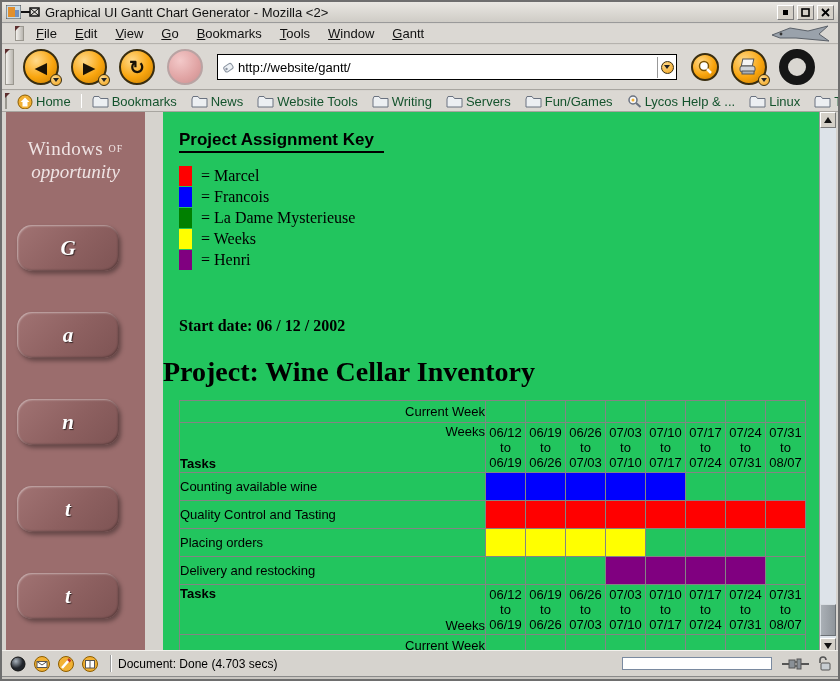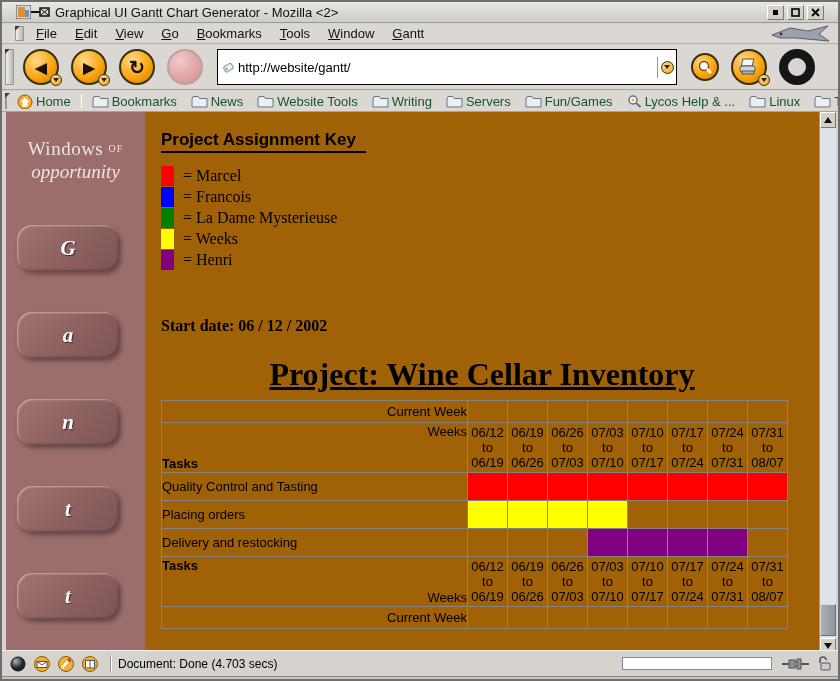--- a/index.html
+++ b/index.html
@@ -5,21 +5,21 @@
   html,body{margin:0;padding:0;background:#555;}
   *{box-sizing:border-box;}
   .window{
     position:relative;width:840px;height:681px;
     background:#d6d3ce;border:2px solid #6e6e6e;
     font-family:"Liberation Sans",sans-serif;overflow:hidden;
   }
   
   .titlebar{position:absolute;left:0;right:0;top:0;height:21px;
     background:linear-gradient(#e9e7e2,#cfccc6);display:flex;align-items:center;
-    border-bottom:1px solid #9a9a9a;padding:0 14px;}
+    border-bottom:1px solid #9a9a9a;padding:0 4px;}
   .titlebar .apptitle{font-size:13px;color:#111;margin-left:4px;flex:1;white-space:nowrap;overflow:hidden;}
   .winbtn{width:17px;height:15px;background:#d4d0c8;border:1px solid;
     border-color:#fff #7a7a7a #7a7a7a #fff;margin-left:3px;display:flex;
     align-items:center;justify-content:center;font-size:10px;line-height:1;color:#000;}
   .winbtn svg{display:block;}
   
   .menubar{position:absolute;left:0;right:0;top:22px;height:20px;background:#dbd8d3;
     display:flex;align-items:center;border-bottom:1px solid #b5b2ad;padding-left:12px;}
   .grippy{width:9px;height:80%;margin:0 3px 0 1px;position:relative;
     background:linear-gradient(90deg,#f2f0ec,#b9b6b0);border:1px solid #9a978f;}
@@ -37,21 +37,21 @@
     color:#1a1205;font-weight:bold;}
   .navbtn.small{width:28px;height:28px;}
   .navbtn.stop{background:radial-gradient(circle at 35% 30%,#f3c9c9,#e0a3a3 60%,#c88f8f);
     border-color:#b9a3a3;}
   .dd{position:absolute;right:-5px;bottom:-3px;width:12px;height:12px;border-radius:50%;
     background:radial-gradient(circle at 35% 30%,#ffd98a,#f0a21a);border:1px solid #3a2e10;
     display:flex;align-items:center;justify-content:center;}
   .dd::after{content:"";border-top:4px solid #222;border-left:3px solid transparent;border-right:3px solid transparent;}
   .arrow-glyph{font-size:15px;line-height:1;}
   .reload-glyph{font-size:19px;line-height:1;font-weight:bold;}
-  .urlbox{flex:0 0 460px;height:36px;background:#fff;border:1px solid #000;
+  .urlbox{flex:0 0 460px;height:26px;background:#fff;border:1px solid #000;
     display:flex;align-items:center;margin:0 8px;padding-left:4px;}
   .urlbox input{border:none;outline:none;flex:1;font-size:13px;font-family:"Liberation Sans",sans-serif;
     color:#000;background:transparent;padding:0 2px;}
   .url-dd{width:19px;height:21px;border-left:1px solid #999;display:flex;align-items:center;justify-content:center;}
   .url-dd .dot{width:13px;height:13px;border-radius:50%;border:1px solid #3a2e10;
     background:radial-gradient(circle at 35% 30%,#ffd98a,#f0a21a);display:flex;align-items:center;justify-content:center;}
   .url-dd .dot::after{content:"";border-top:4px solid #222;border-left:3px solid transparent;border-right:3px solid transparent;}
   .throbber{width:36px;height:36px;border-radius:50%;border:9px solid #161616;margin:0 8px 0 6px;background:#d9d6d1;}
   
   .bookbar{position:absolute;left:0;right:0;top:89px;height:21px;background:#dbd8d3;
@@ -69,28 +69,28 @@
   .brand .l1{font-size:19px;letter-spacing:.5px;}
   .brand .of{font-size:10px;letter-spacing:1px;vertical-align:3px;}
   .brand .l2{font-size:19px;font-style:italic;margin-top:1px;}
   .sbtn{position:absolute;left:11px;width:102px;height:46px;border-radius:15px;
     background:linear-gradient(135deg,#a17373 0%,#8d6060 55%,#7e5454 100%);
     box-shadow:inset 1px 1px 2px rgba(255,255,255,.45), inset -1px -1px 2px rgba(0,0,0,.3), 2px 3px 4px rgba(0,0,0,.35);
     display:flex;align-items:center;justify-content:center;
     color:#fff;font-family:"Liberation Serif",serif;font-style:italic;font-weight:bold;font-size:21px;
     text-shadow:1px 1px 1px rgba(0,0,0,.6);cursor:pointer;}
   
-  .main{flex:1;background:#a16207;position:relative;overflow:hidden;color:#000;}
+  .main{flex:1;background:#22c55e;position:relative;overflow:hidden;color:#000;margin-left:18px;}
   .page-h1{display:inline-block;margin:18px 0 0 16px;font-size:17px;font-weight:bold;
     border-bottom:2px solid #000;padding-right:10px;padding-bottom:1px;}
   .keylist{margin:12px 0 0 16px;}
   .keyrow{display:flex;align-items:center;height:21px;font-family:"Liberation Serif",serif;font-size:16px;}
   .swatch{width:13px;height:20px;margin-right:9px;flex:none;}
   .startdate{margin:47px 0 0 16px;font-family:"Liberation Serif",serif;font-weight:bold;font-size:16px;height:16px;}
-  .ptitle{margin-top:23px;text-align:center;font-family:"Liberation Serif",serif;font-weight:bold;font-size:32px;height:26px;text-decoration:underline;}
+  .ptitle{margin-top:23px;text-align:left;font-family:"Liberation Serif",serif;font-weight:bold;font-size:28px;height:26px;}
   
   table.gantt{border-collapse:collapse;margin:18px 0 0 16px;table-layout:fixed;}
   table.gantt td{border:1px solid #848484;padding:0;font-size:13px;vertical-align:middle;}
   td.namecol{width:306px;padding:0 4px;}
   td.wk{width:40px;text-align:center;line-height:15px;}
   tr.cw td{height:22px;}
   tr.hdr td{height:49px;}
   tr.task td{height:28px;}
   .cell-right{text-align:right;}
   .hdrcell{display:flex;flex-direction:column;justify-content:space-between;height:49px;padding:1px 0;}
@@ -349,20 +349,31 @@
           <td class="wk"><span>06/12</span><br><span>to</span><br><span>06/19</span></td>
           <td class="wk"><span>06/19</span><br><span>to</span><br><span>06/26</span></td>
           <td class="wk"><span>06/26</span><br><span>to</span><br><span>07/03</span></td>
           <td class="wk"><span>07/03</span><br><span>to</span><br><span>07/10</span></td>
           <td class="wk"><span>07/10</span><br><span>to</span><br><span>07/17</span></td>
           <td class="wk"><span>07/17</span><br><span>to</span><br><span>07/24</span></td>
           <td class="wk"><span>07/24</span><br><span>to</span><br><span>07/31</span></td>
           <td class="wk"><span>07/31</span><br><span>to</span><br><span>08/07</span></td>
         </tr>
         <tr class="task">
+          <td class="namecol">Counting available wine</td>
+          <td class="wk" style="background-color: rgb(0, 0, 255);"></td>
+          <td class="wk" style="background-color: rgb(0, 0, 255);"></td>
+          <td class="wk" style="background-color: rgb(0, 0, 255);"></td>
+          <td class="wk" style="background-color: rgb(0, 0, 255);"></td>
+          <td class="wk" style="background-color: rgb(0, 0, 255);"></td>
+          <td class="wk"></td>
+          <td class="wk"></td>
+          <td class="wk"></td>
+        </tr>
+        <tr class="task">
           <td class="namecol">Quality Control and Tasting</td>
           <td class="wk" style="background-color: rgb(255, 0, 0);"></td>
           <td class="wk" style="background-color: rgb(255, 0, 0);"></td>
           <td class="wk" style="background-color: rgb(255, 0, 0);"></td>
           <td class="wk" style="background-color: rgb(255, 0, 0);"></td>
           <td class="wk" style="background-color: rgb(255, 0, 0);"></td>
           <td class="wk" style="background-color: rgb(255, 0, 0);"></td>
           <td class="wk" style="background-color: rgb(255, 0, 0);"></td>
           <td class="wk" style="background-color: rgb(255, 0, 0);"></td>
         </tr>

